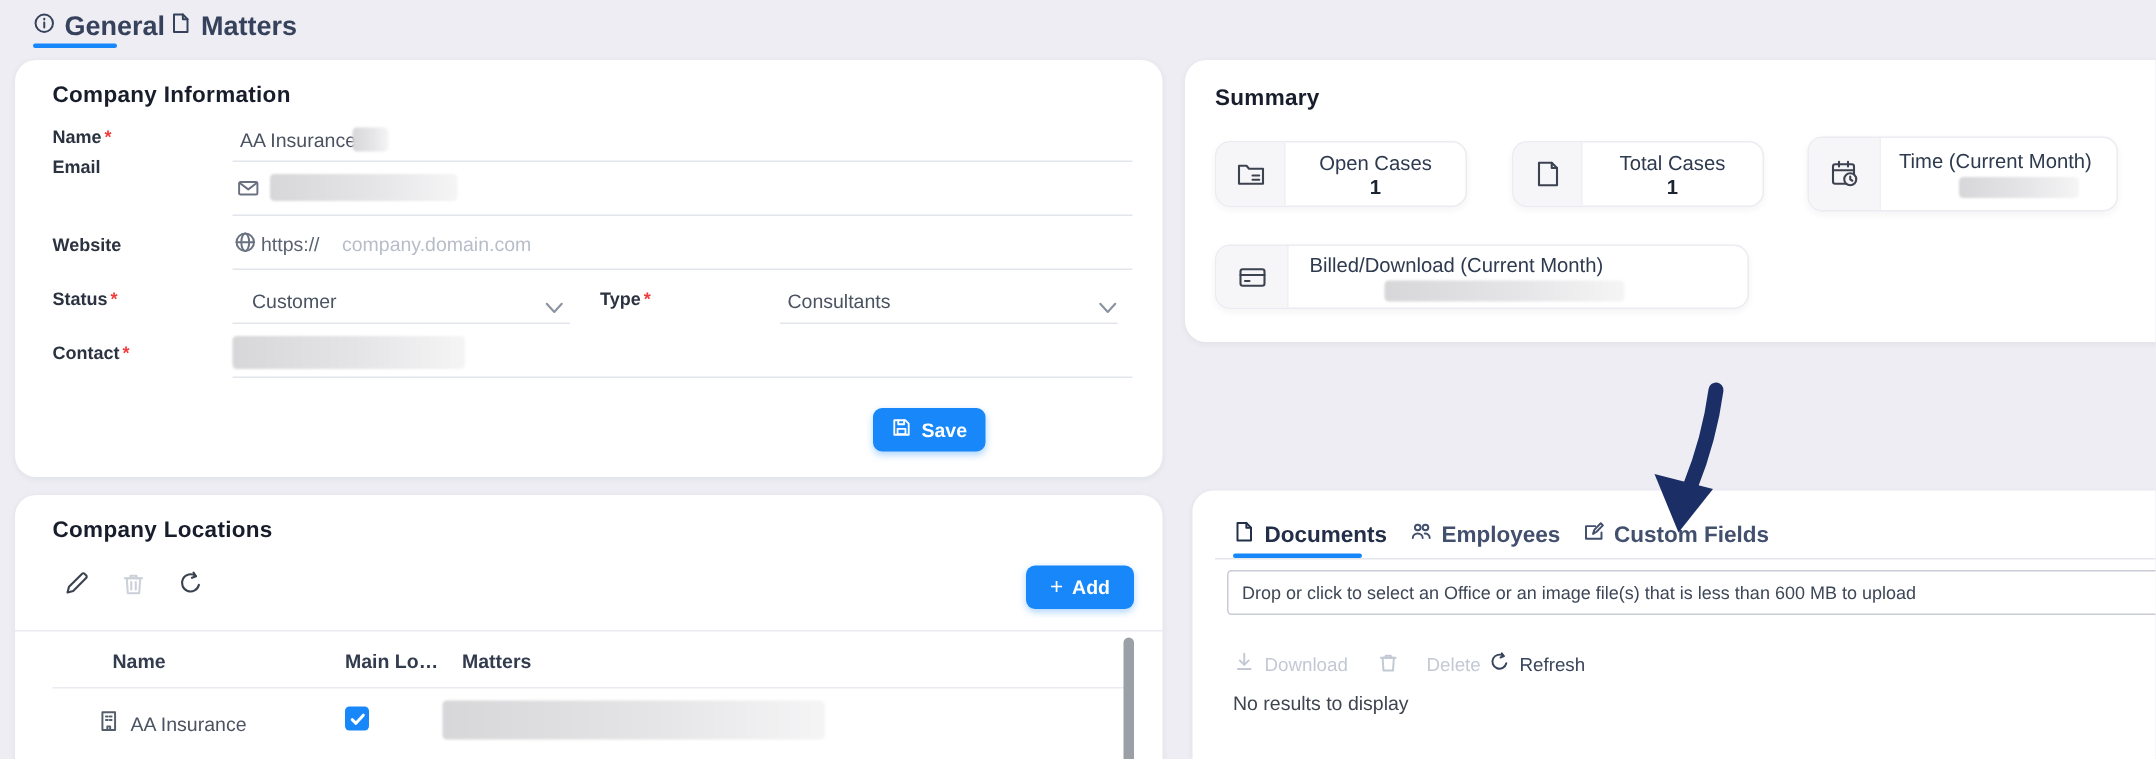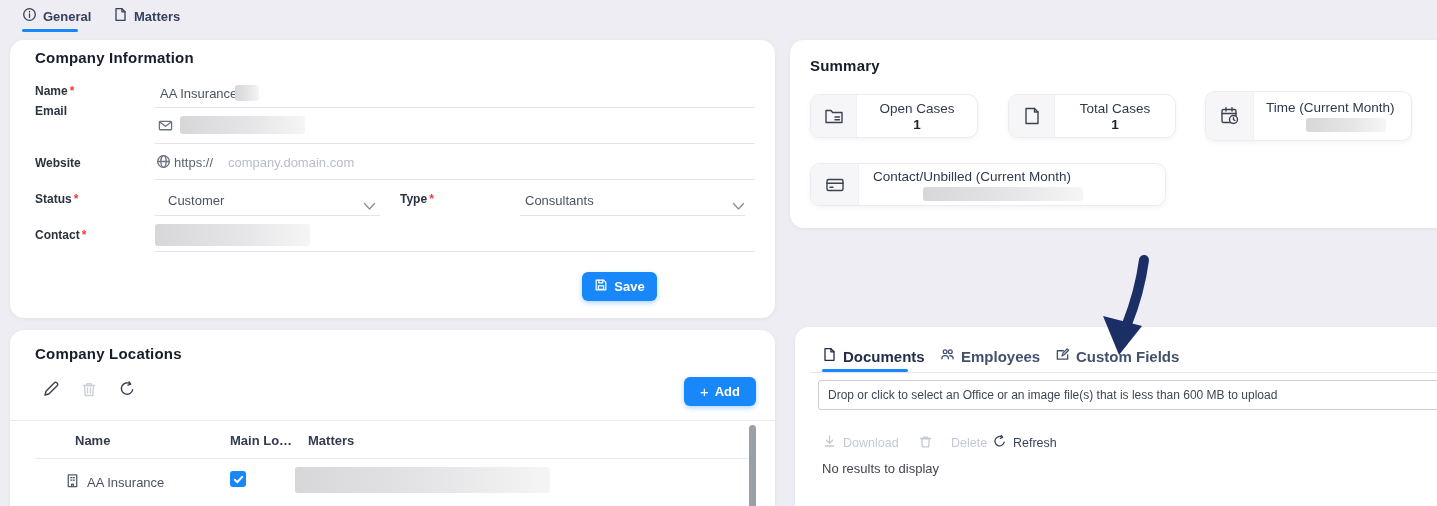--- a/index.html
+++ b/index.html
@@ -7,21 +7,21 @@
   body {
     font-family:"Liberation Sans", sans-serif;
     background:#ededf3;
     color:#2b3240;
     overflow:hidden;
   }
   #stage { position:relative; width:1437px; height:506px; overflow:hidden; }
 
   
   .top-tab { position:absolute; top:7px; display:flex; align-items:center; gap:6px;
-    font-size:13px; font-weight:700; color:#36415c; cursor:pointer; }
+    font-size:18px; font-weight:700; color:#36415c; cursor:pointer; }
   .top-tab svg { width:15px; height:15px; stroke:#36415c; }
   .tab-underline { position:absolute; height:3px; border-radius:2px; background:#1787fa; }
 
   
   .panel { position:absolute; background:#fff; border-radius:14px;
     box-shadow:0 1px 4px rgba(30,35,70,.06); }
   .panel-title { position:absolute; font-size:15px; font-weight:700; color:#171d2b; letter-spacing:.2px; }
 
   
   .f-label { position:absolute; left:25px; font-size:12px; font-weight:700; color:#2b3240; }
@@ -107,21 +107,21 @@
       <svg viewBox="0 0 16 16">
           <path d="M3.2 1.8h6.3l3.3 3.3v9.1H3.2z"></path>
           <path d="M9.5 1.8v3.3h3.3"></path>
         </svg>
     </span>
     <span>Matters</span>
   </div>
   <div class="tab-underline" style="left:22px; top:29px; width:56px;"></div>
 
   <div class="panel" style="left:10px; top:40px; width:765px; height:278px;">
-    <div class="panel-title" style="left:25px; top:9px;">Company Information</div>
+    <div class="panel-title" style="left:25px; top:15px;">Company Information</div>
 
     <div class="f-label" style="top:44px;">
       <span>Name</span><span class="req">*</span>
     </div>
     <div class="f-value" style="left:150px; top:46px;">AA Insurance</div>
     <div class="redact" style="left:225px; top:45px; width:24px; height:16px;"></div>
     <div class="f-border" style="left:145px; top:67px; width:600px;"></div>
 
     <div class="f-label" style="top:64px;">Email</div>
     <div class="mini-icon" style="left:148px; top:78px;">
@@ -234,21 +234,21 @@
 
     <div class="sum-card" style="left:20px; top:123px; width:356px; height:43px;">
       <div class="sum-ic" style="width:48px;">
         <svg viewBox="0 0 22 22">
             <rect x="3" y="5.5" width="16" height="11" rx="1.5"></rect>
             <line x1="3" y1="9.3" x2="19" y2="9.3"></line>
             <line x1="6" y1="13.3" x2="9" y2="13.3"></line>
           </svg>
       </div>
       <div class="sum-body" style="align-items:flex-start; padding-left:14px;">
-        <div class="sum-label">Contact/Unbilled (Current Month)</div>
+        <div class="sum-label">Billed/Download (Current Month)</div>
         <div class="redact" style="position:static; width:160px; height:14px; margin-top:3px; margin-left:50px;"></div>
       </div>
     </div>
   </div>
 
   <div class="panel" style="left:10px; top:330px; width:765px; height:190px;">
     <div class="panel-title" style="left:25px; top:15px;">Company Locations</div>
 
     <div class="tool-ic" style="left:32px; top:50px;">
       <svg viewBox="0 0 18 18" style="stroke:#3a4250;">

